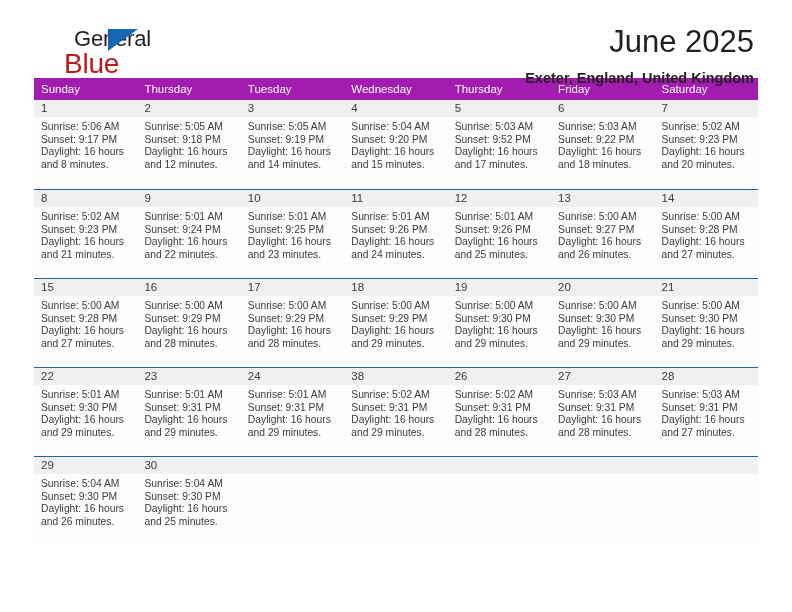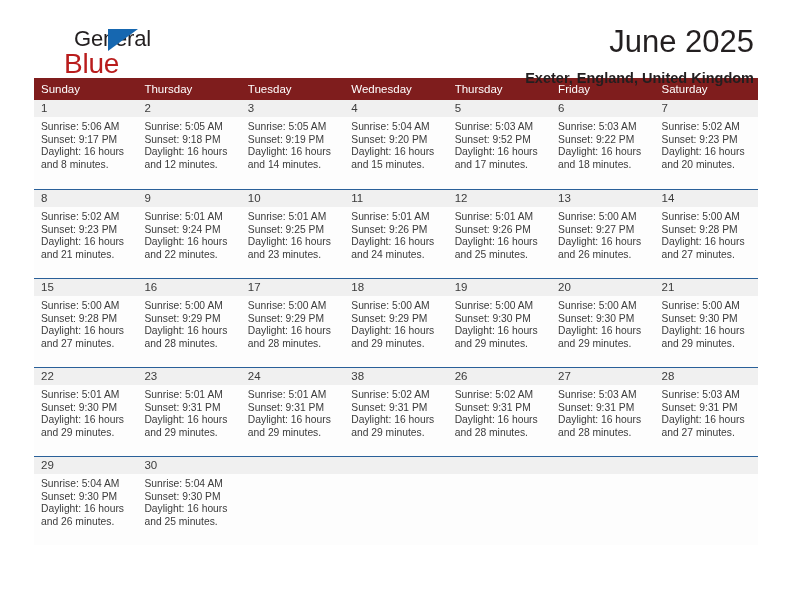--- a/index.html
+++ b/index.html
@@ -82,21 +82,21 @@
   }
 
   
   .calendar {
     margin: 6px 34px 0 34px;
     width: 724px;
     border-collapse: collapse;
     table-layout: fixed;
   }
   .calendar th {
-    background: #7f1d1d;
+    background: #a21caf;
     color: #ffffff;
     font-size: 11.5px;
     font-weight: normal;
     text-align: left;
     padding: 5px 0 5px 7px;
     height: 20px;
     box-sizing: border-box;
     border: none;
   }
   .calendar td {

